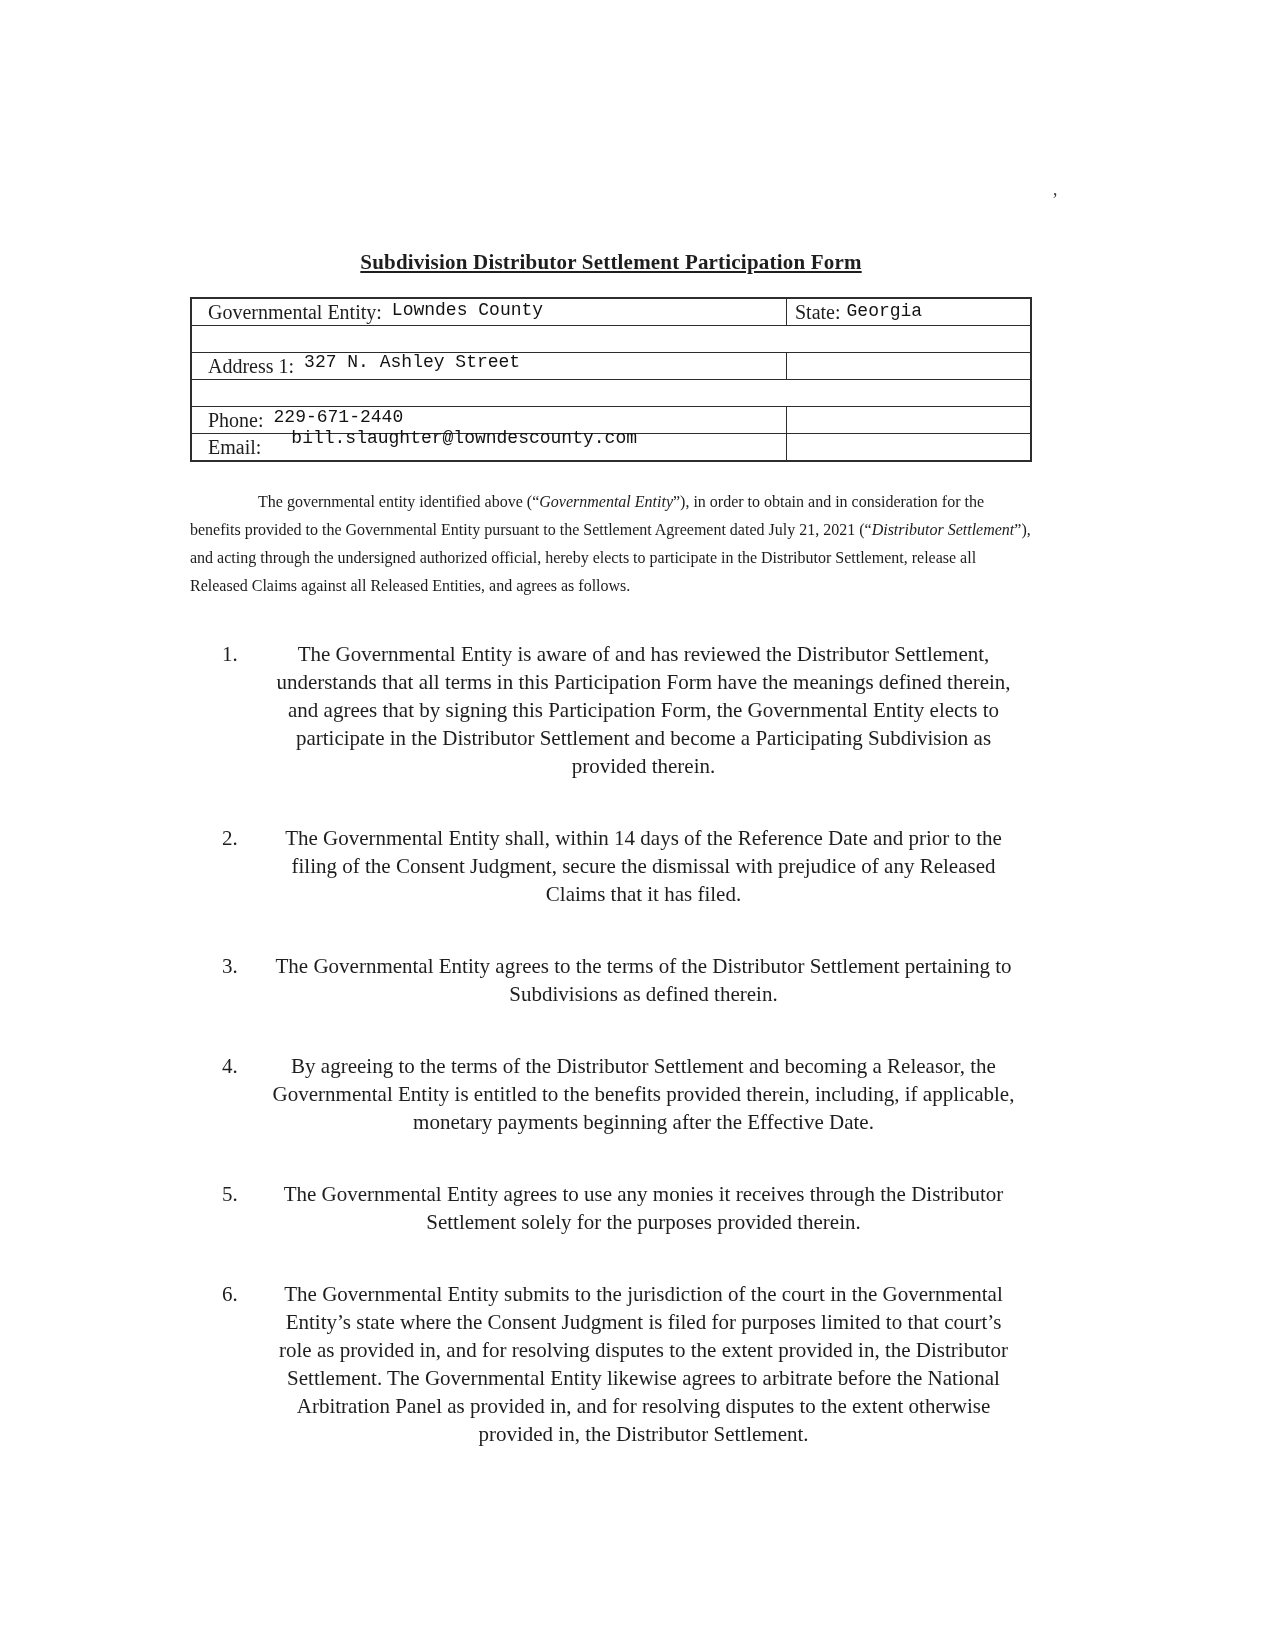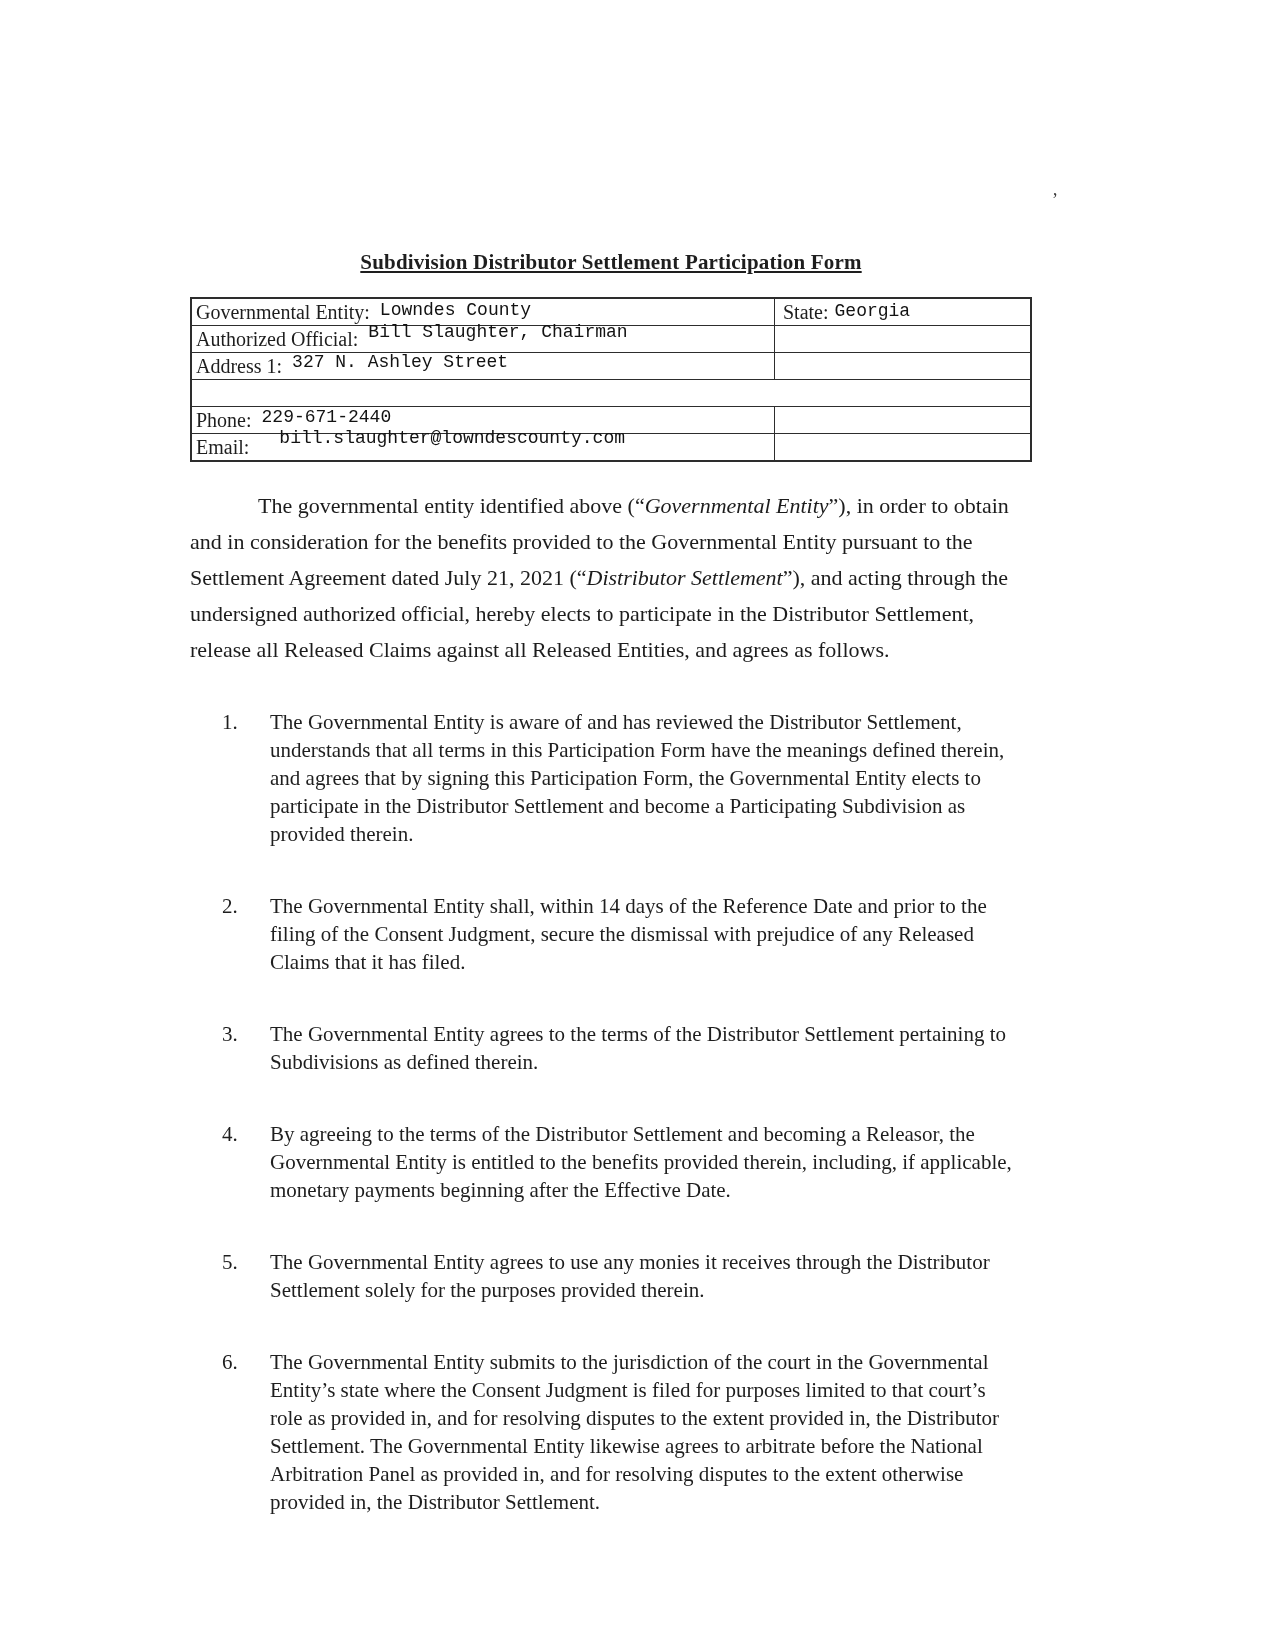--- a/index.html
+++ b/index.html
@@ -41,21 +41,21 @@
   }
   .frow {
     display: flex;
     height: 26px;
     border-bottom: 1px solid #2d2d2d;
   }
   .frow:last-child { border-bottom: none; }
   .fcell-left {
     width: 578px;
     border-right: 1px solid #2d2d2d;
-    padding-left: 4px;
+    padding-left: 16px;
     white-space: nowrap;
     overflow: visible;
   }
   .fcell-right {
     flex: 1;
     padding-left: 8px;
     white-space: nowrap;
     overflow: visible;
   }
   .flabel {
@@ -76,22 +76,22 @@
   .frow:nth-child(1) .fcell-left .typed { top: -2px; }
   .frow:nth-child(2) .fcell-left .typed { top: -7px; }
   .frow:nth-child(3) .fcell-left .typed { top: -4px; }
   .frow:nth-child(5) .fcell-left .typed { top: -3px; }
   .frow:nth-child(6) .fcell-left .typed { top: -9px; margin-left: 30px; }
   .frow:nth-child(7) .fcell-left .typed { top: -6px; margin-left: 21px; font-style: italic; }
   .frow:nth-child(1) .fcell-right .typed { top: -1px; margin-left: 6px; }
   
   .intro {
     margin-top: 26px;
-    font-size: 22px;
-    line-height: 36px;
+    font-size: 16px;
+    line-height: 28px;
     text-indent: 68px;
     width: 845px;
     color: #1c1c1c;
   }
   .intro .ital { font-style: italic; }
   
   .nlist {
     margin-top: 40px;
     margin-left: 32px;
     width: 795px;
@@ -102,20 +102,21 @@
     font-size: 21px;
     line-height: 28px;
   }
   .nitem .num {
     width: 24px;
     flex: 0 0 24px;
   }
   .nitem .ntext {
     margin-left: 24px;
     flex: 1;
+    text-align: center;
   }
 </style>
 </head>
 <body>
 
 <div class="page">
 
   <span class="scan-artifact">’</span>
 
   <div class="content">
@@ -127,23 +128,20 @@
       <div class="frow">
         <div class="fcell-left">
           <span class="flabel">Governmental Entity:</span><span class="typed">Lowndes County</span>
         </div>
         <div class="fcell-right">
           <span class="flabel">State:</span><span class="typed">Georgia</span>
         </div>
       </div>
 
       <div class="frow">
-        <div class="fcell-left">
-          <span class="flabel">Authorized Official:</span><span class="typed">Bill Slaughter, Chairman</span>
-        </div>
         <div class="fcell-right">
           <span class="flabel"></span>
         </div>
       </div>
 
       <div class="frow">
         <div class="fcell-left">
           <span class="flabel">Address 1:</span><span class="typed">327 N. Ashley Street</span>
         </div>
         <div class="fcell-right">

